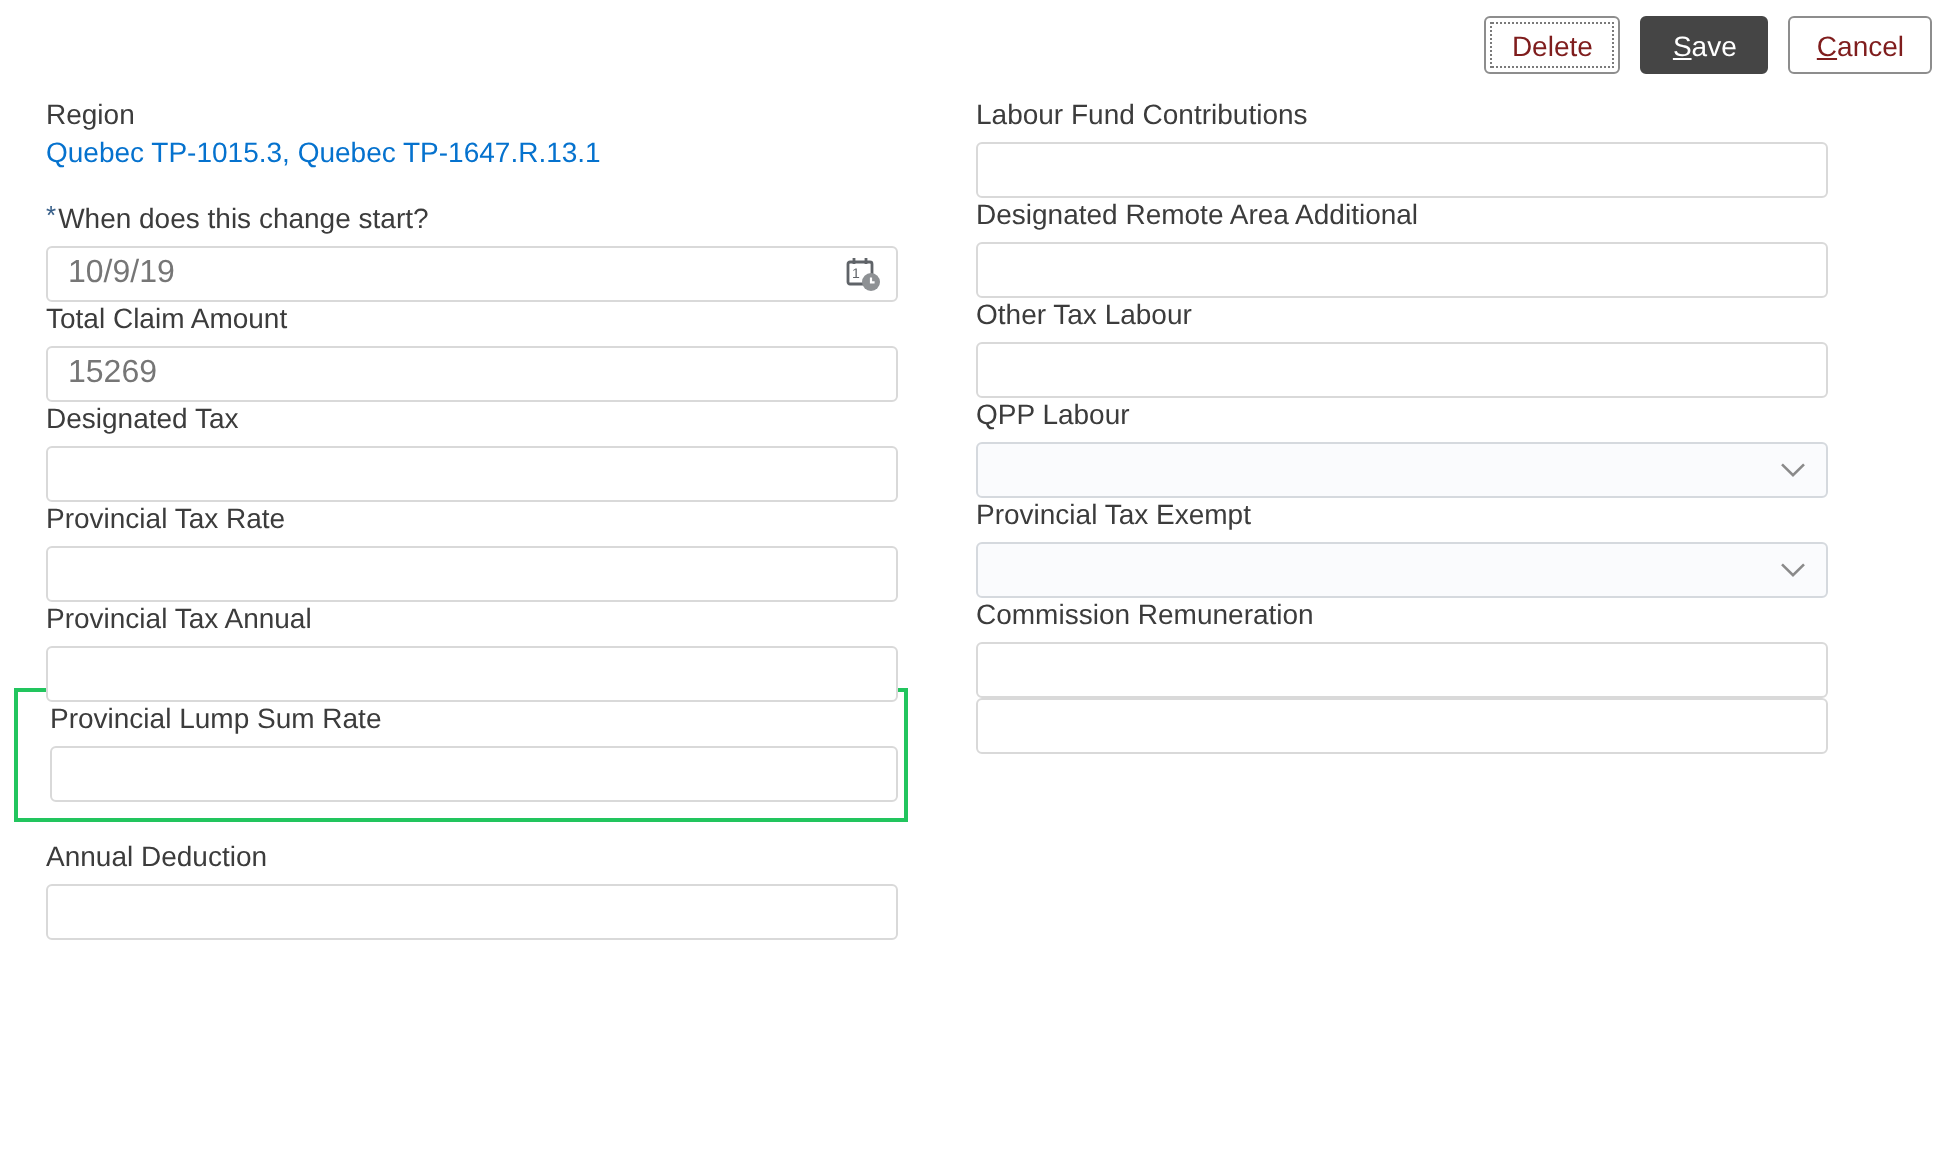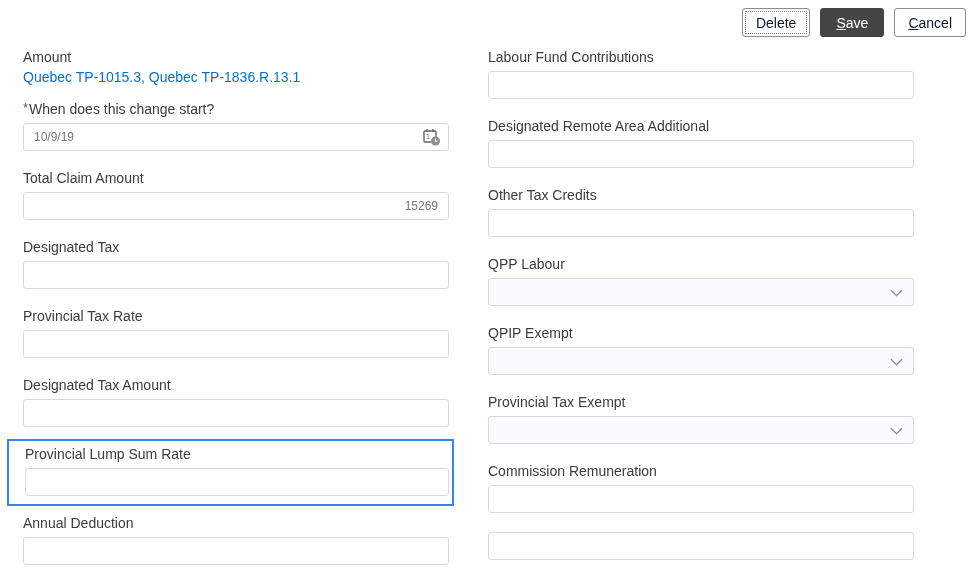--- a/index.html
+++ b/index.html
@@ -16,21 +16,21 @@
   
   .toolbar {
     position: absolute; top: 8px; right: 10px;
     display: flex; gap: 10px;
   }
   .btn {
     height: 29px; min-width: 64px;
     padding: 0 13px;
     font-family: "Liberation Sans", sans-serif;
     font-size: 14px;
-    color: #0f172a;
+    color: #7f1d1d;
     background: #ffffff;
     border: 1px solid #8d8d8d;
     border-radius: 3px;
     cursor: pointer;
     display: inline-flex; align-items: center; justify-content: center;
   }
   .btn-delete { outline: 1px dotted #7a7a7a; outline-offset: -4px; }
   .btn-save {
     background: #454545; border-color: #454545; color: #ffffff;
   }
@@ -58,47 +58,47 @@
     text-decoration: none;
     display: inline-block;
   }
   .req-marker {
     color: #39608a;
     font-size: 13px;
     vertical-align: 2px;
     margin-right: 1px;
   }
 
-  .group { margin-bottom: 19px; }
+  .group { }
 
   .text-field {
     width: 100%; height: 28px;
     border: 1px solid #d9d9d9;
     border-radius: 3px;
     background: #ffffff;
     padding: 0 10px;
     font-family: "Liberation Sans", sans-serif;
-    font-size: 12px;
+    font-size: 16px;
     color: #3c3c3c;
   }
   .gray-value { color: #767676; }
-  .align-right { text-align: right; }
+  .align-right { text-align: left; }
 
   .date-wrap { position: relative; }
   .date-wrap .text-field { padding-right: 36px; }
   .date-icon {
     position: absolute; right: 8px; top: 50%;
     transform: translateY(-50%);
     width: 19px; height: 19px;
     cursor: pointer;
   }
 
   
   .highlight-box {
-    border: 2px solid #3b82f6;
+    border: 2px solid #22c55e;
     margin: -7px -5px 9px -16px;
     padding: 5px 3px 8px 16px;
   }
   .highlight-box .field-label { margin-bottom: 6px; }
 
   
   .select-field {
     position: relative;
     width: 100%; height: 28px;
     border: 1px solid #d5d9de;
@@ -127,22 +127,22 @@
     <span class="ukey">C</span>
       <span>ancel</span>
   </button>
 </div>
 
 <div class="columns">
 
   <div class="col">
 
     <div class="region-block">
-      <span class="field-label">Amount</span>
-      <a href="#" class="region-link">Quebec TP-1015.3, Quebec TP-1836.R.13.1</a>
+      <span class="field-label">Region</span>
+      <a href="#" class="region-link">Quebec TP-1015.3, Quebec TP-1647.R.13.1</a>
     </div>
 
     <div class="group">
       <span class="field-label"><span class="req-marker">*</span><span>When does this change start?</span></span>
       <div class="date-wrap">
         <input class="text-field gray-value" type="text" value="10/9/19" style="">
         <span class="date-icon">
           <svg width="19" height="19" viewBox="0 0 19 19">
             <rect x="2" y="3.5" width="12" height="11" rx="1" fill="none" stroke="#5f6368" stroke-width="1.4"></rect>
             <line x1="5" y1="1.5" x2="5" y2="4.5" stroke="#5f6368" stroke-width="1.4"></line>
@@ -164,21 +164,21 @@
       <span class="field-label">Designated Tax</span>
       <input class="text-field" type="text" value="" style="">
     </div>
 
     <div class="group">
       <span class="field-label">Provincial Tax Rate</span>
       <input class="text-field" type="text" value="" style="">
     </div>
 
     <div class="group">
-      <span class="field-label">Designated Tax Amount</span>
+      <span class="field-label">Provincial Tax Annual</span>
       <input class="text-field" type="text" value="" style="">
     </div>
 
     <div class="group highlight-box">
       <span class="field-label">Provincial Lump Sum Rate</span>
       <input class="text-field" type="text" value="" style="">
     </div>
 
     <div class="group">
       <span class="field-label">Annual Deduction</span>
@@ -193,47 +193,36 @@
       <span class="field-label">Labour Fund Contributions</span>
       <input class="text-field" type="text" value="" style="">
     </div>
 
     <div class="group">
       <span class="field-label">Designated Remote Area Additional</span>
       <input class="text-field" type="text" value="" style="">
     </div>
 
     <div class="group">
-      <span class="field-label">Other Tax Credits</span>
+      <span class="field-label">Other Tax Labour</span>
       <input class="text-field" type="text" value="" style="">
     </div>
 
     <div class="group">
       <span class="field-label">QPP Labour</span>
       <div class="select-field">
         <span class="selected-value"></span>
         <span class="chevron-icon">
           <svg width="13" height="8" viewBox="0 0 13 8">
               <path d="M1 1.2 L6.5 6.6 L12 1.2" fill="none" stroke="#8a8a8a" stroke-width="1.3"></path>
             </svg>
         </span>
       </div>
     </div>
 
-    <div class="group">
-      <span class="field-label">QPIP Exempt</span>
-      <div class="select-field">
-        <span class="selected-value"></span>
-        <span class="chevron-icon">
-          <svg width="13" height="8" viewBox="0 0 13 8">
-              <path d="M1 1.2 L6.5 6.6 L12 1.2" fill="none" stroke="#8a8a8a" stroke-width="1.3"></path>
-            </svg>
-        </span>
-      </div>
-    </div>
 
     <div class="group">
       <span class="field-label">Provincial Tax Exempt</span>
       <div class="select-field">
         <span class="selected-value"></span>
         <span class="chevron-icon">
           <svg width="13" height="8" viewBox="0 0 13 8">
               <path d="M1 1.2 L6.5 6.6 L12 1.2" fill="none" stroke="#8a8a8a" stroke-width="1.3"></path>
             </svg>
         </span>

